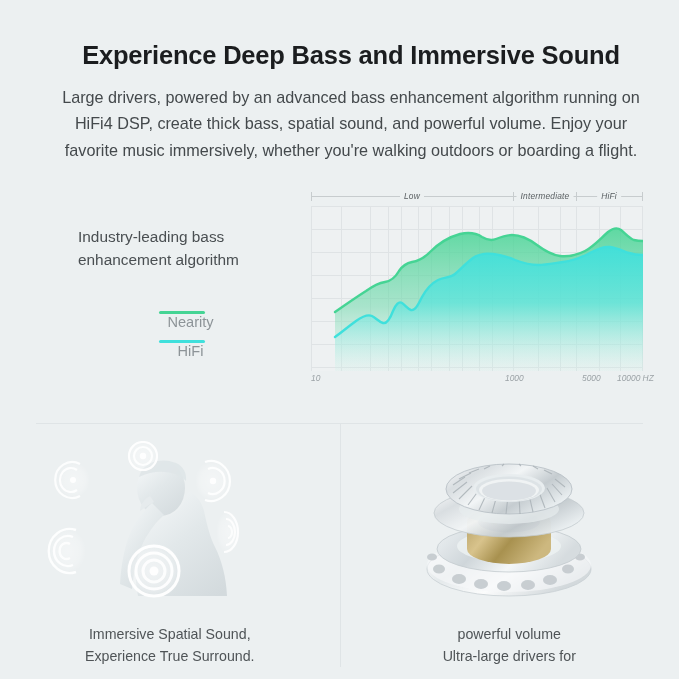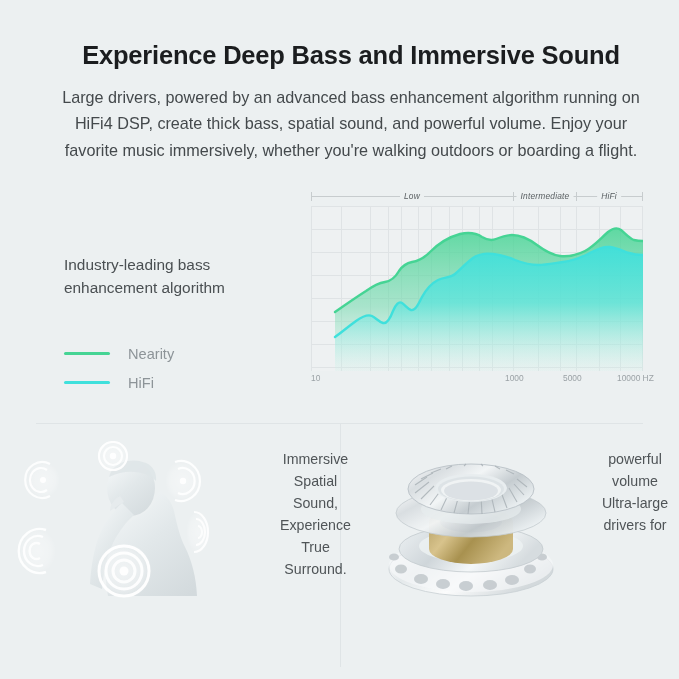--- a/index.html
+++ b/index.html
@@ -45,37 +45,37 @@
   }
 
   
   .chart-block {
     position: relative;
     margin-top: 20px;
     height: 215px;
   }
   .chart-left {
     position: absolute;
-    left: 41px;
+    left: 55px;
     top: 42px;
     width: 225px;
-    margin-top: 28px;
   }
   .chart-caption {
     font-size: 15.4px;
     line-height: 1.5;
     color: #4a4f52;
   }
   .legend {
     margin-top: 40px;
   }
   .legend-row {
     display: flex;
     align-items: center;
     height: 29px;
+    flex-direction: column;
   }
   .legend-swatch {
     width: 46px;
     height: 3px;
     border-radius: 2px;
     margin-right: 18px;
     flex: none;
   }
   .legend-label {
     font-size: 14.6px;
@@ -125,20 +125,21 @@
     width: 100%;
     height: 165px;
     margin-top: 2px;
   }
   .plot-wrap svg { display: block; }
 
   .x-axis {
     position: relative;
     height: 18px;
     width: 100%;
+    font-style: italic;
   }
   .x-axis .xlab {
     position: absolute;
     top: 2px;
     font-size: 8.4px;
     color: #9ba2a6;
     white-space: nowrap;
   }
 
   
@@ -164,22 +165,22 @@
     position: absolute;
     top: 424px;
     left: 0;
     right: 0;
     bottom: 0;
     display: flex;
   }
   .panel {
     flex: 1 1 50%;
     display: flex;
-    flex-direction: row;
-    align-items: flex-start;
+    flex-direction: column;
+    align-items: center;
     justify-content: flex-start;
     padding-top: 14px;
   }
   .panel-art {
     width: 100%;
     height: 175px;
     display: flex;
     align-items: center;
     justify-content: center;
   }
@@ -358,21 +359,21 @@
                    C 261,55 269,52 277,48
                    C 285,44 292,40 299,41
                    C 306,42 312,45 318,47
                    C 324,49 329,49 332,49"></path>
         </svg>
       </div>
 
       <div class="x-axis">
         <span class="xlab" style="left:0px">10</span>
         <span class="xlab" style="left:194px">1000</span>
-        <span class="xlab" style="left:252px">5000</span>
+        <span class="xlab" style="left:271px">5000</span>
         <span class="xlab" style="left:306px">10000 HZ</span>
       </div>
 
     </div>
   </div>
 
   <div class="h-divider"></div>
   <div class="v-divider"></div>
 
   <div class="panels">

